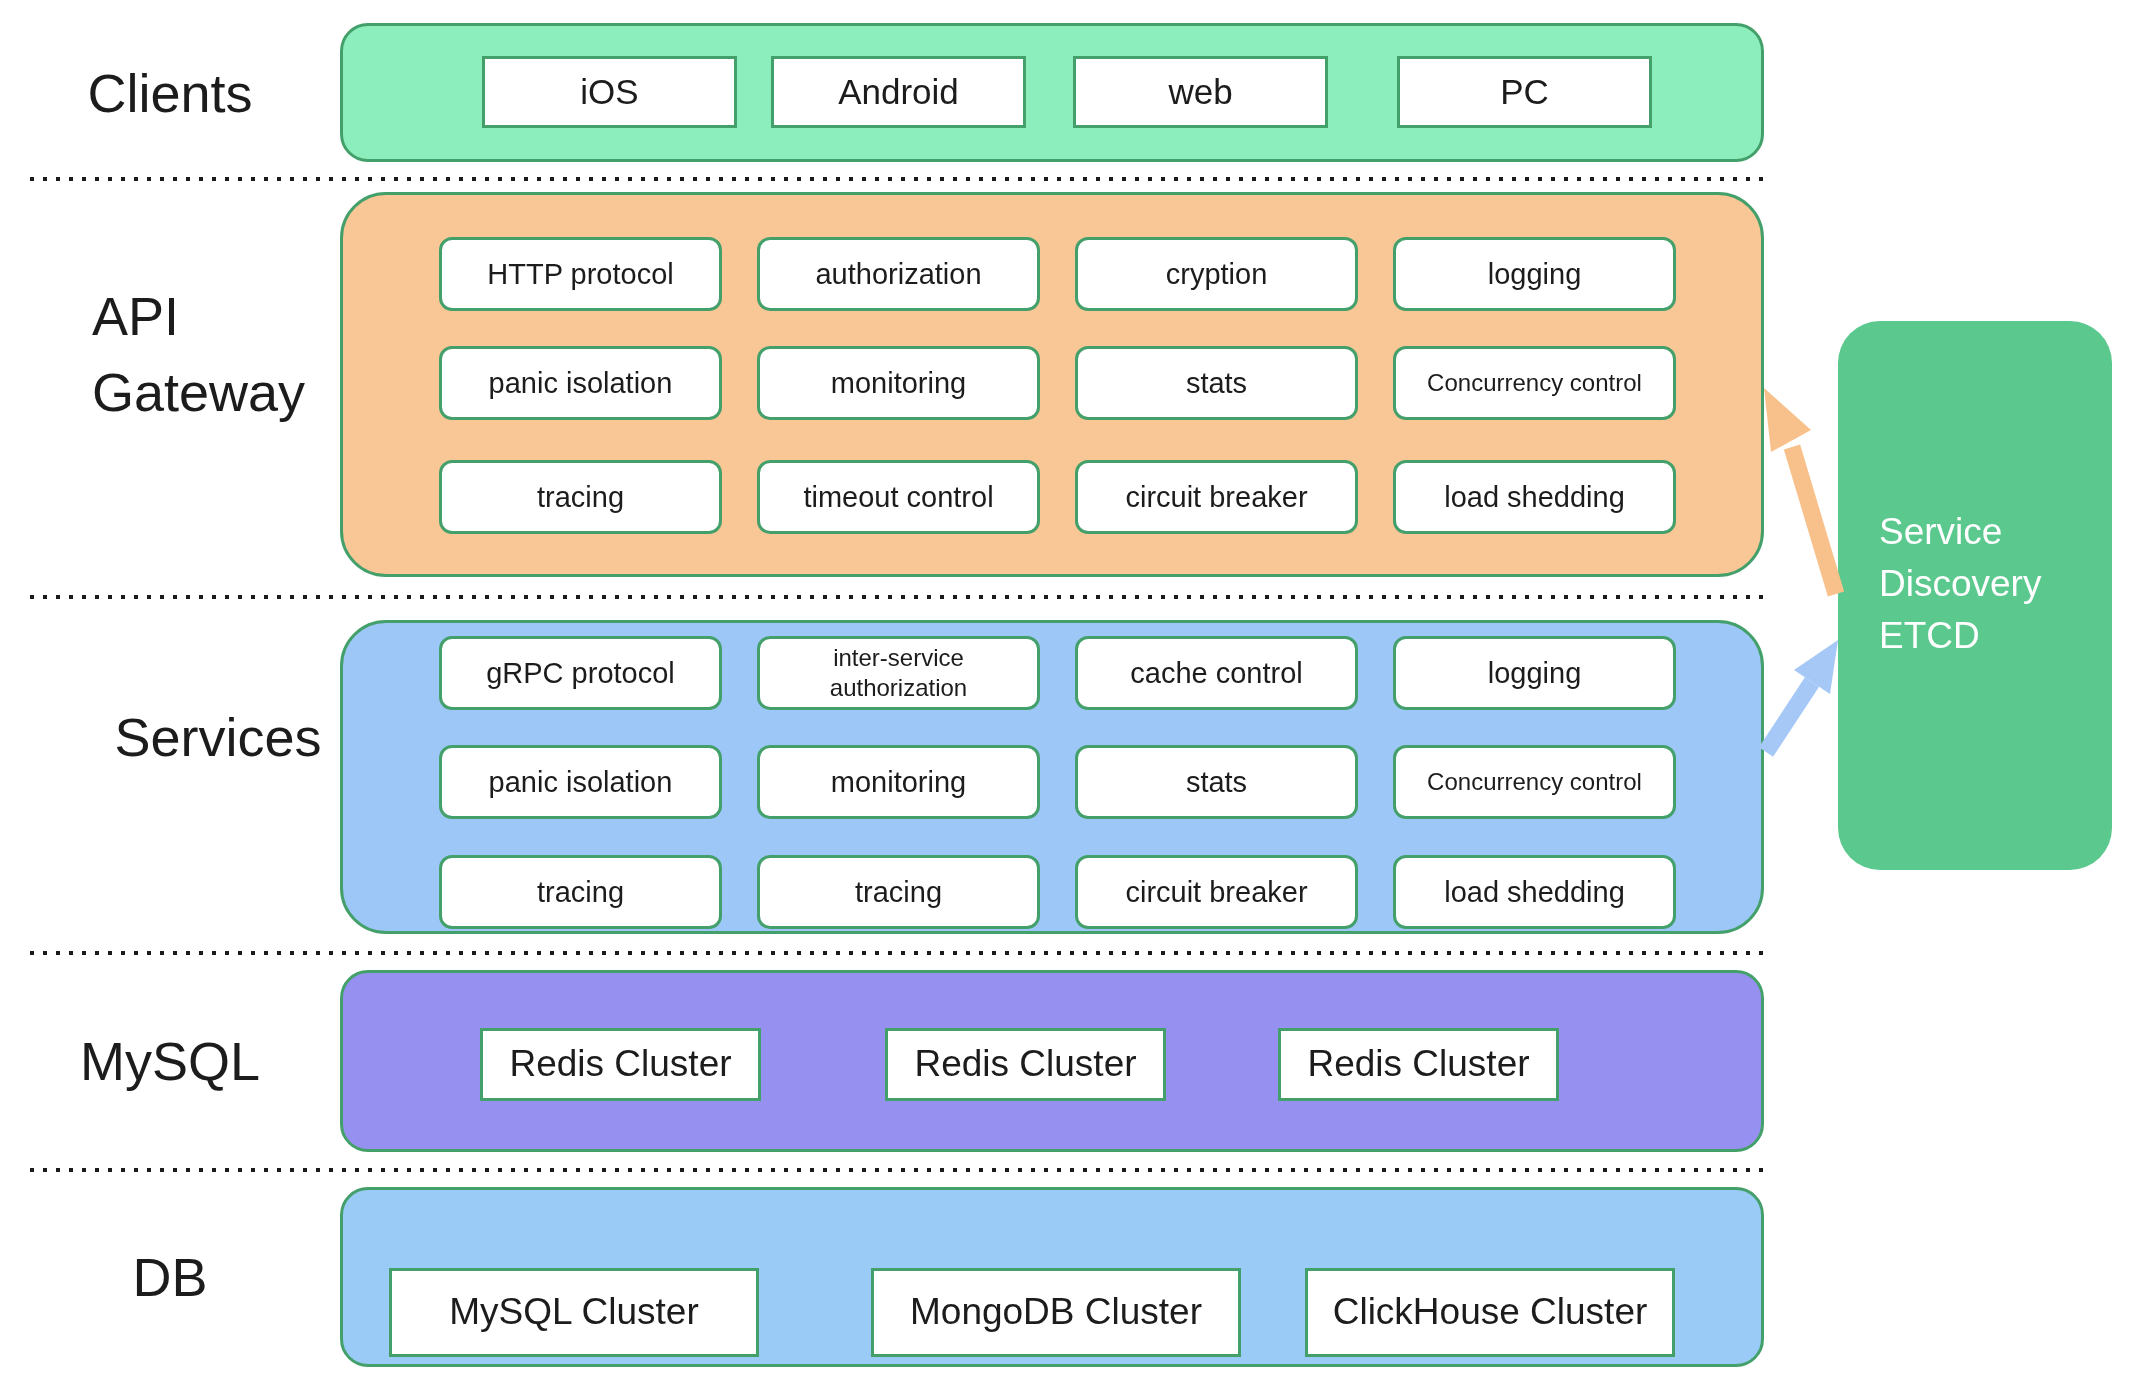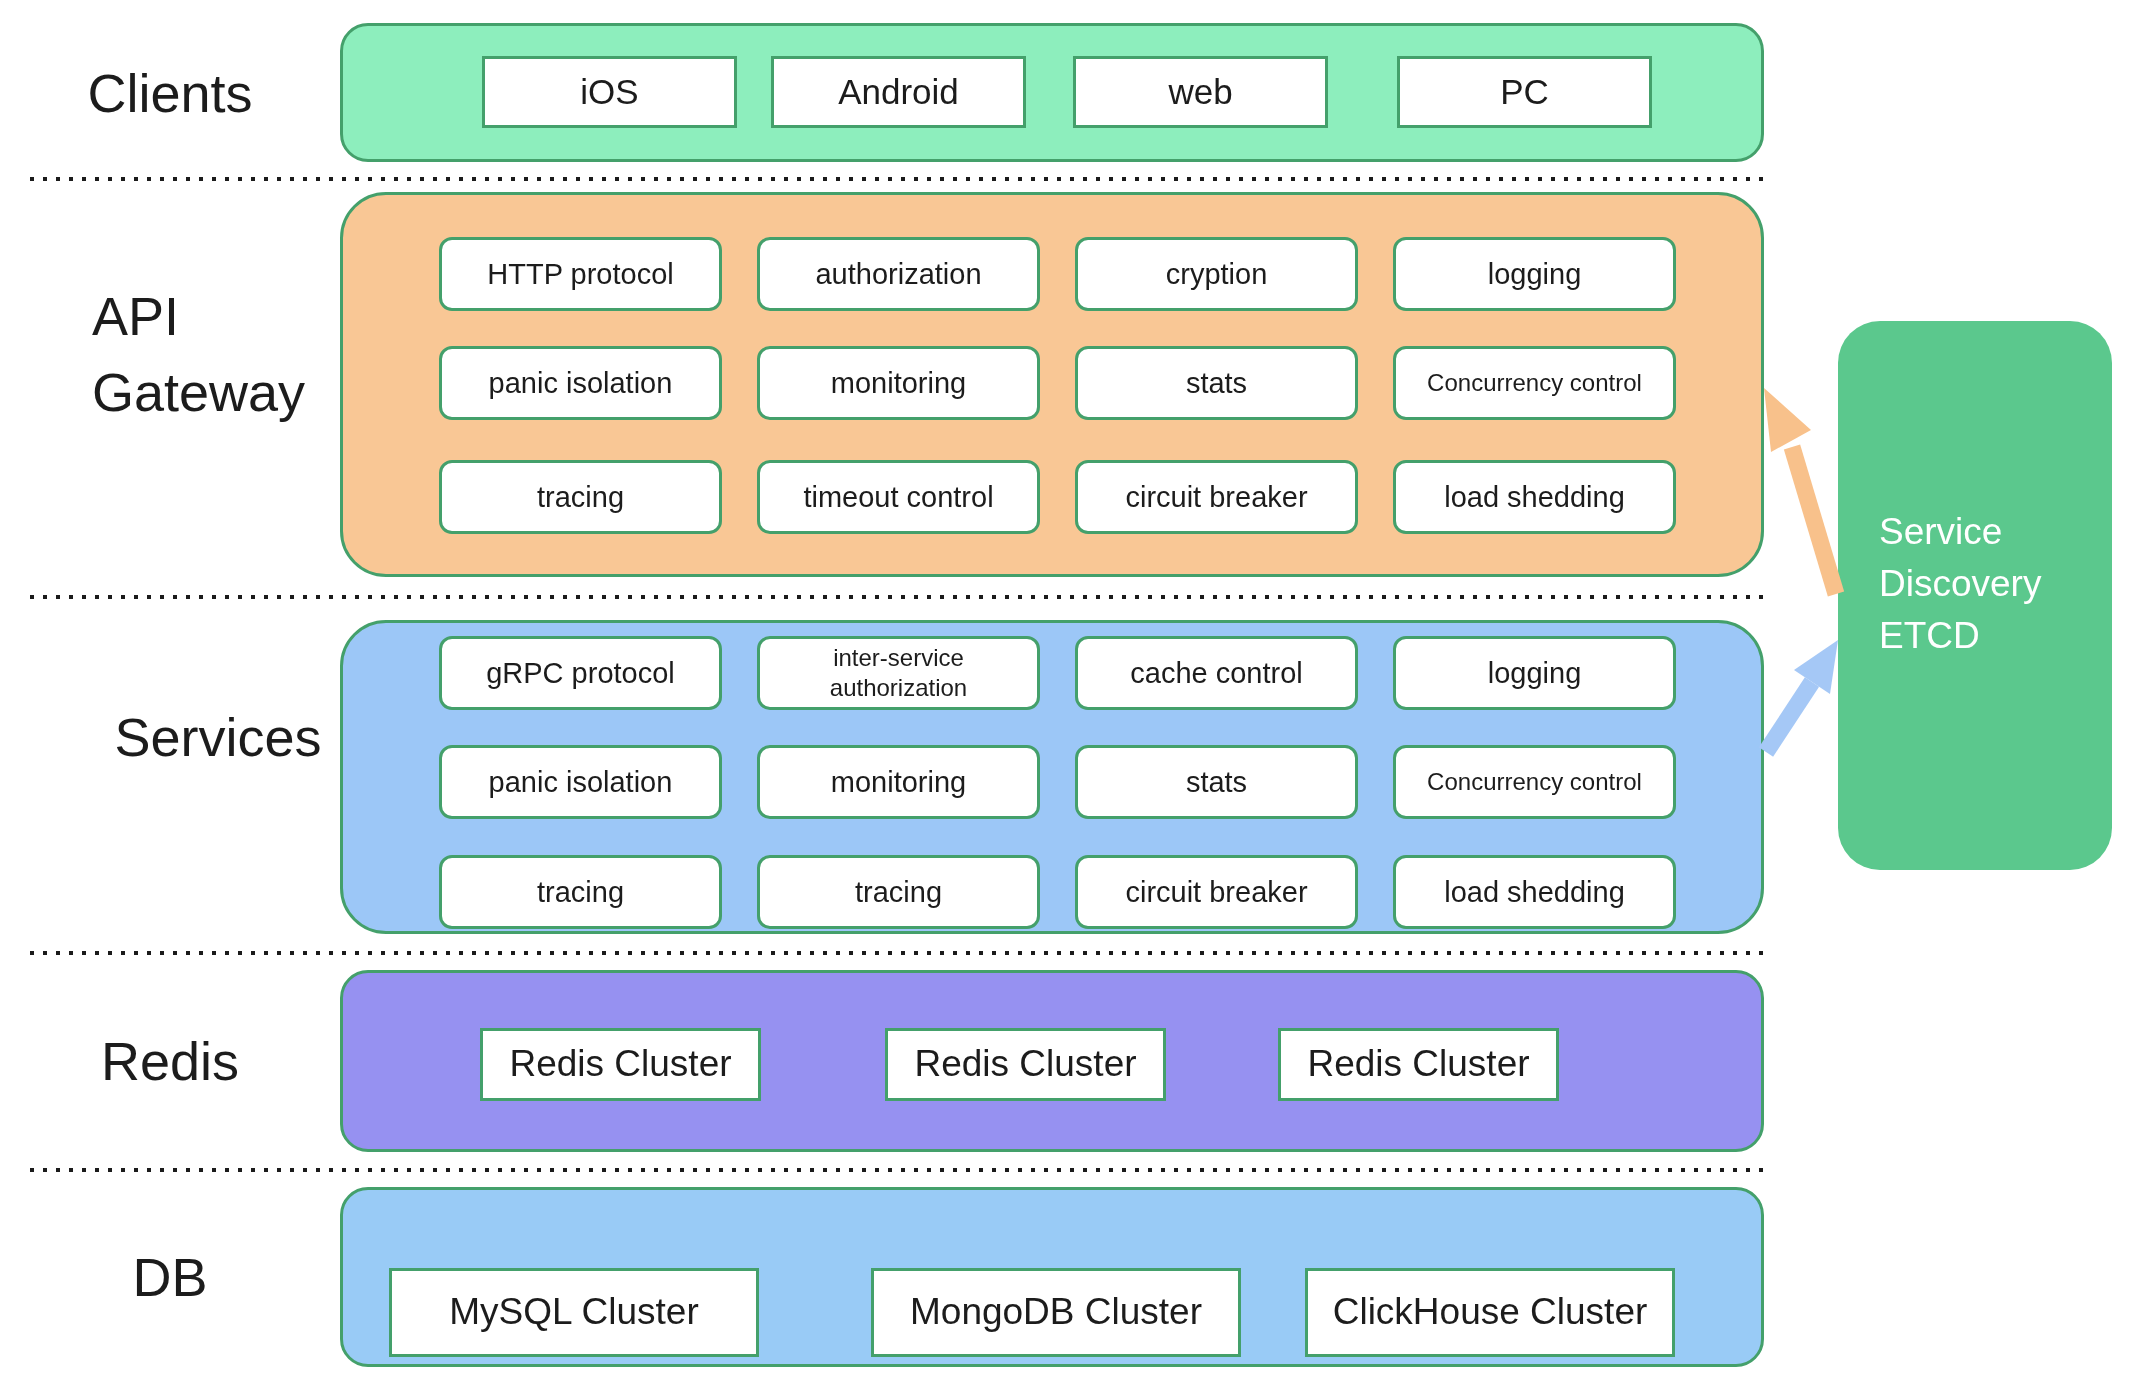--- a/index.html
+++ b/index.html
@@ -73,21 +73,21 @@
   <div class="row-label" id="label-api">
     <span class="two-line">
       <span>API</span>
       <span>Gateway</span>
     </span>
   </div>
   <div class="row-label" id="label-services">
     <span>Services</span>
   </div>
   <div class="row-label" id="label-cache">
-    <span>Redis</span>
+    <span>MySQL</span>
   </div>
   <div class="row-label" id="label-db">
     <span>DB</span>
   </div>
 
   <div class="sep" id="sep-1"></div>
   <div class="sep" id="sep-2"></div>
   <div class="sep" id="sep-3"></div>
   <div class="sep" id="sep-4"></div>
 

